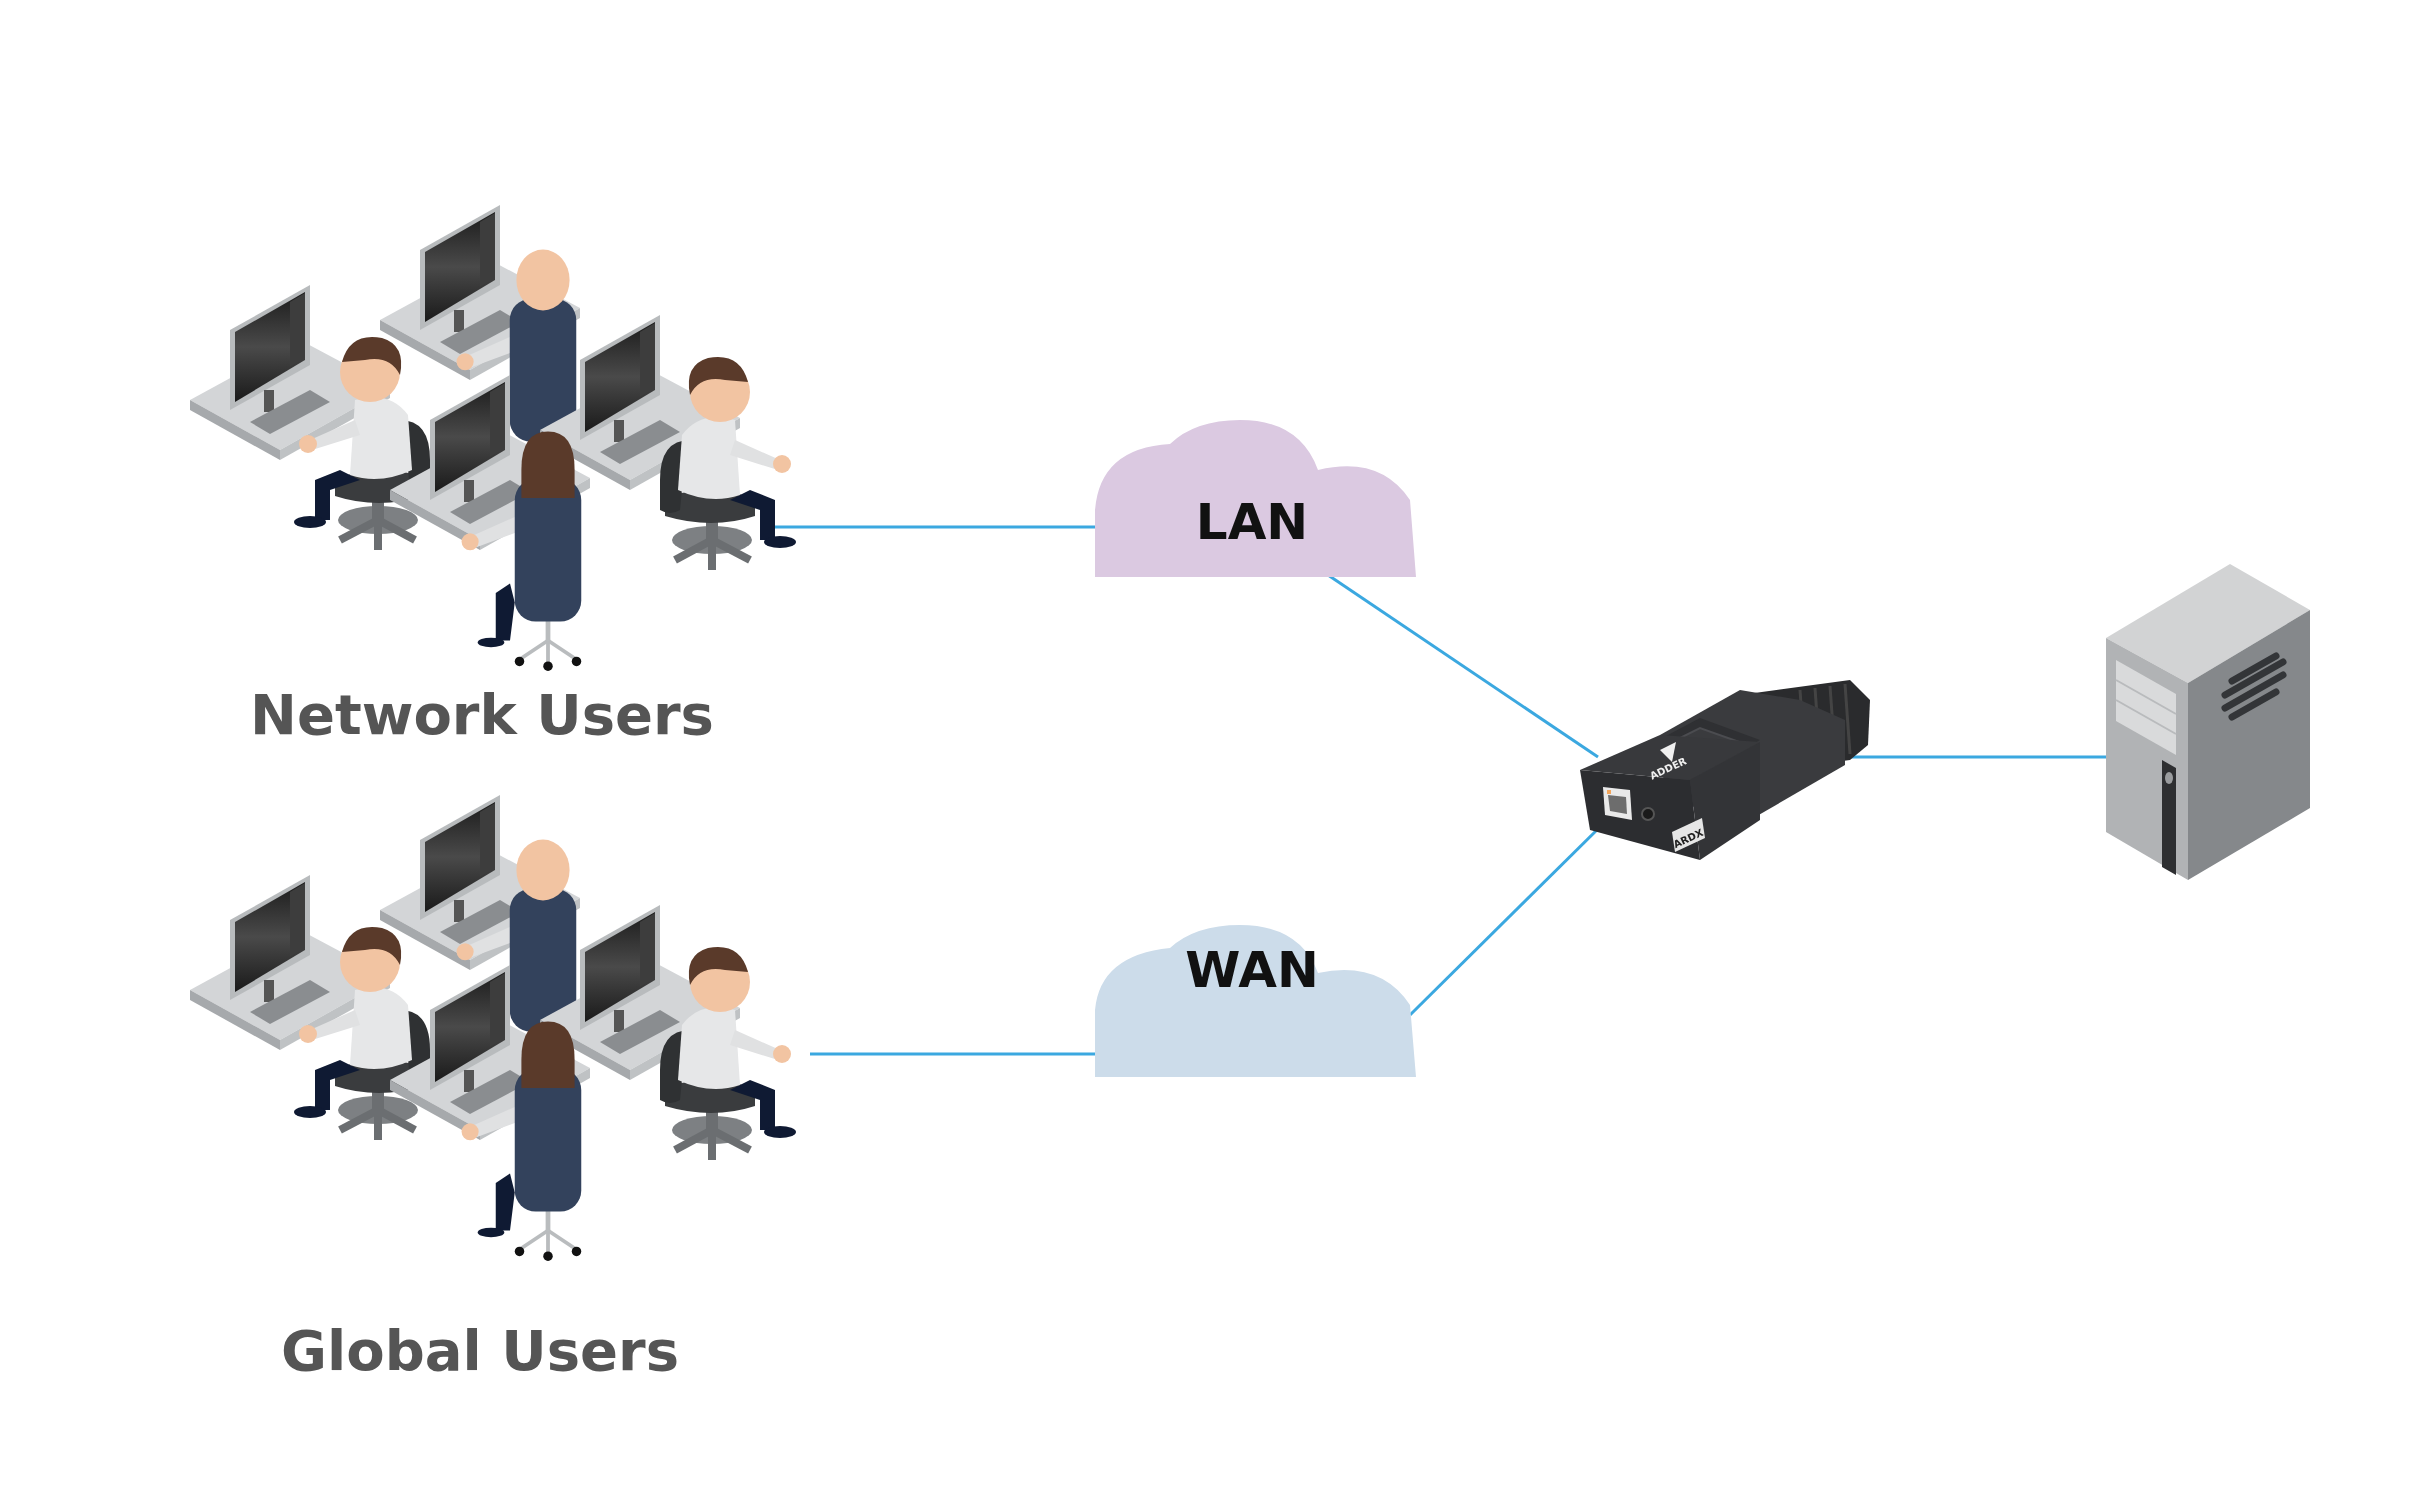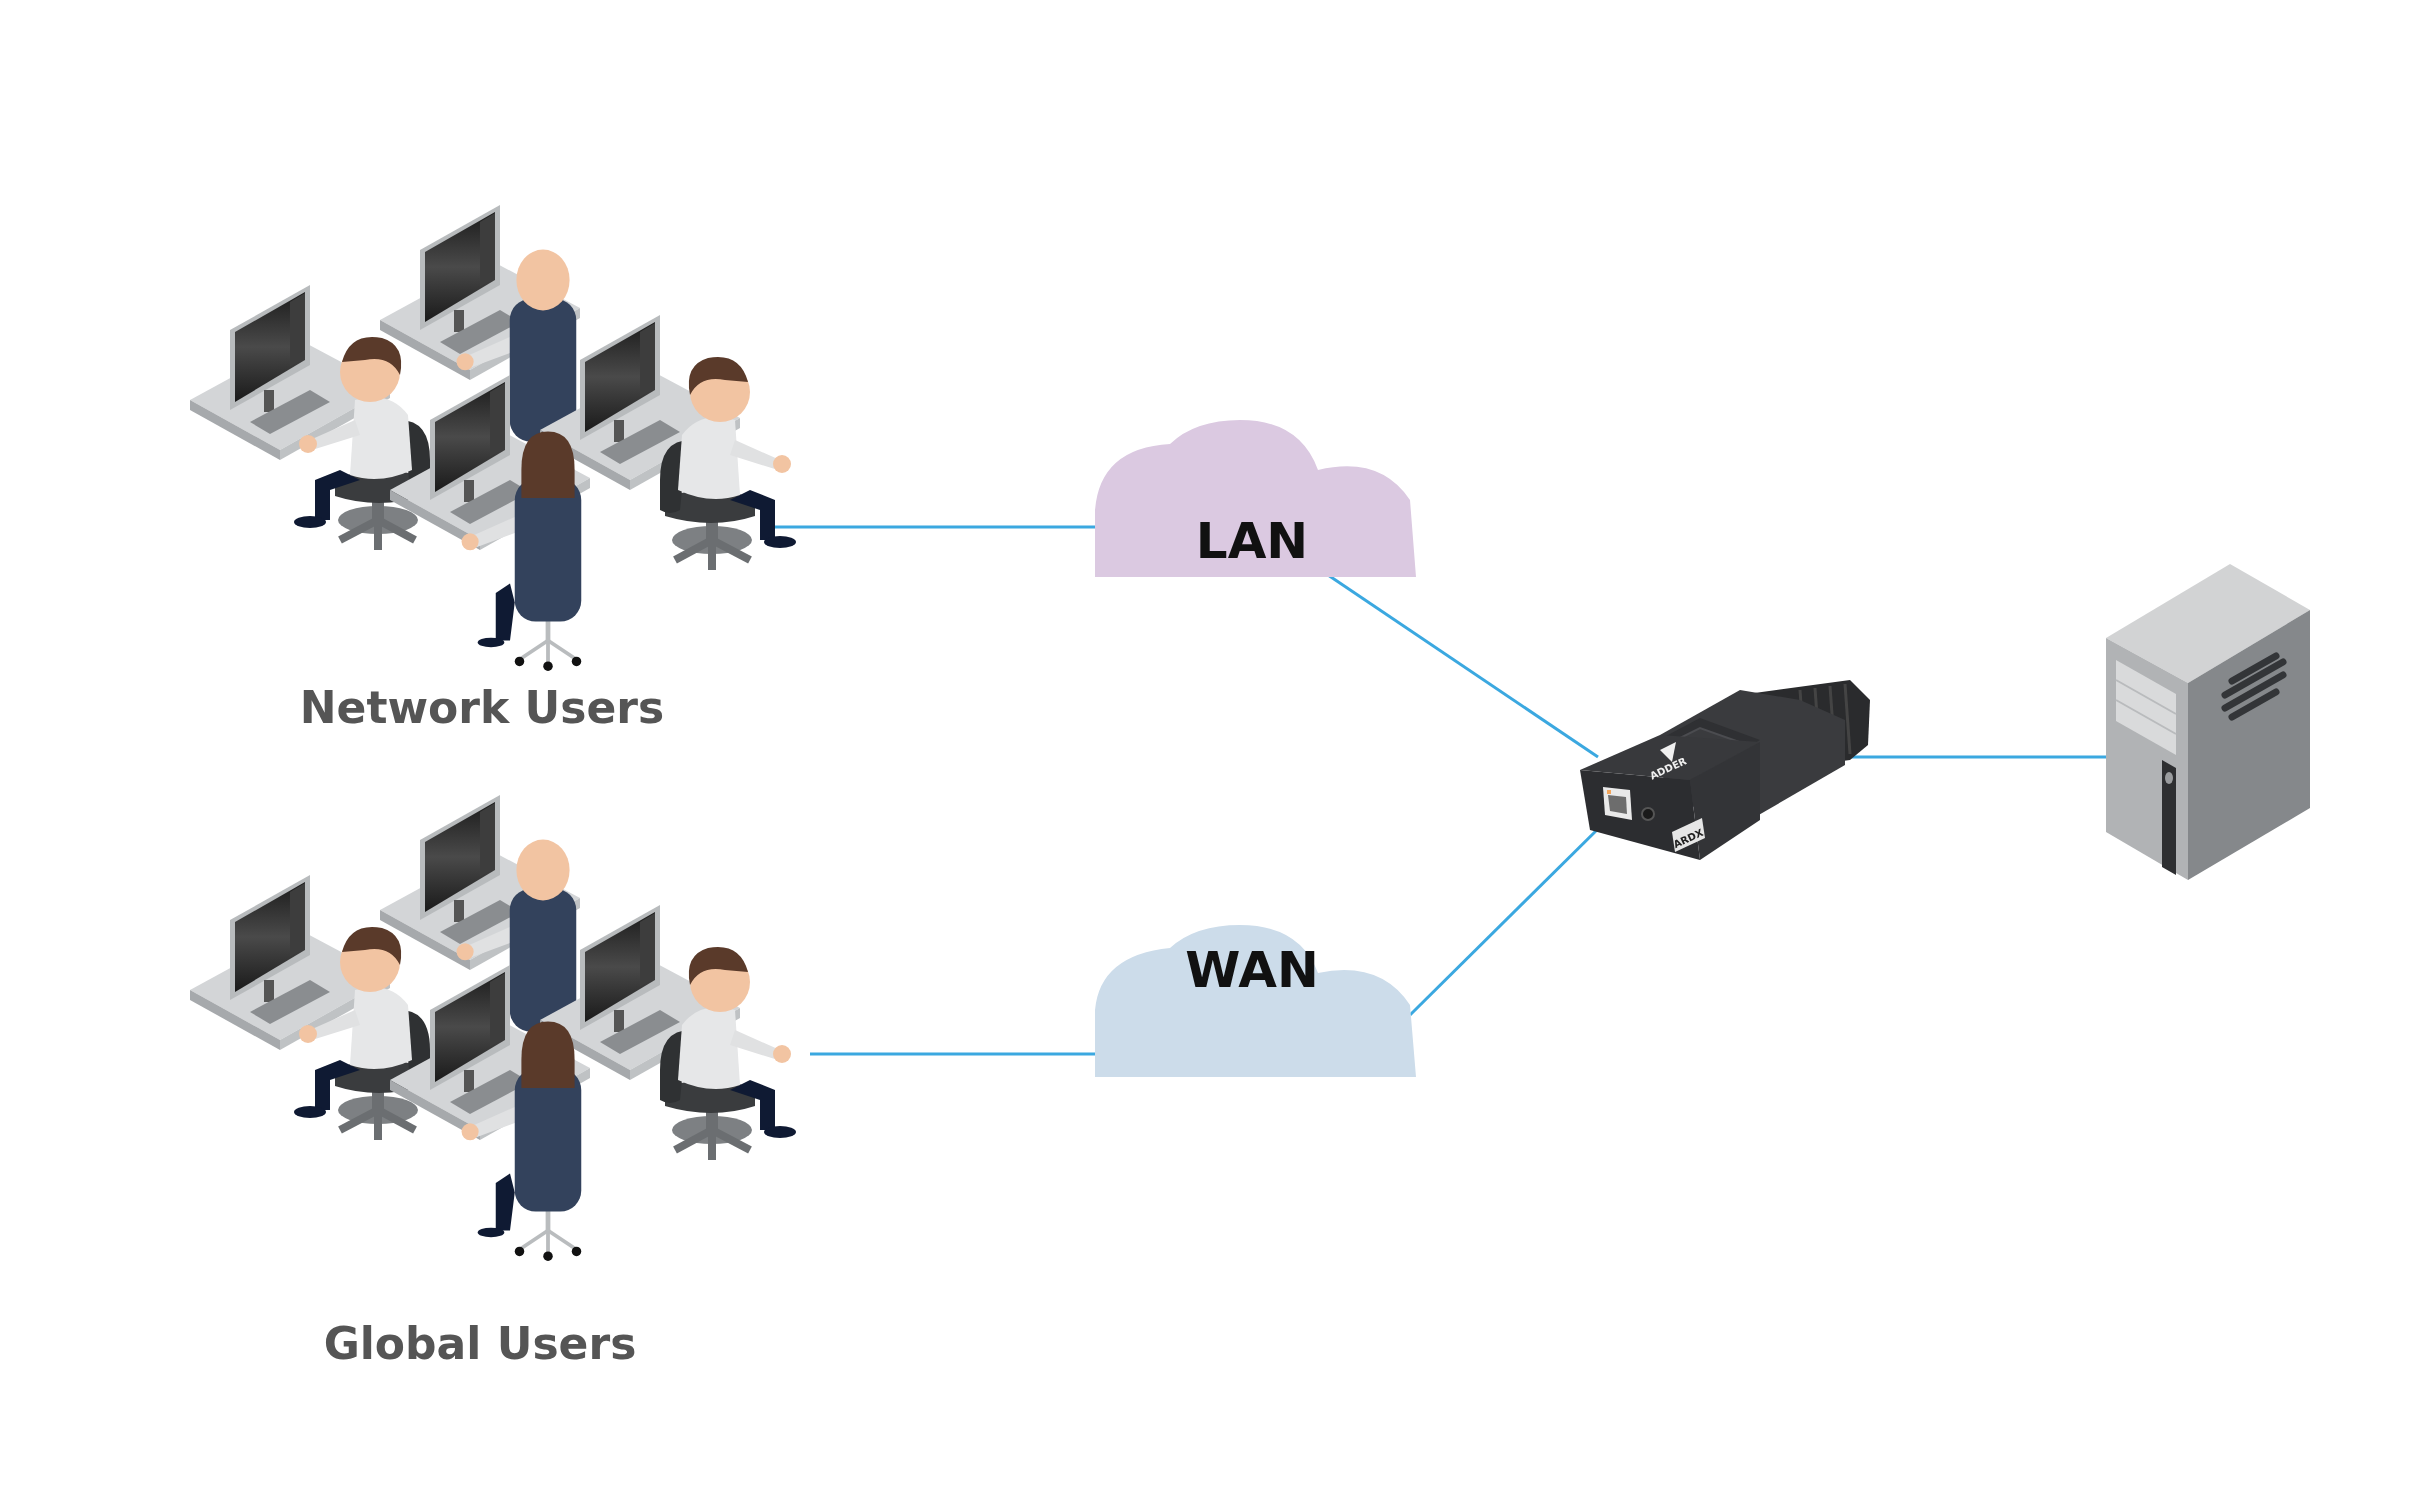--- a/index.html
+++ b/index.html
@@ -1,20 +1,20 @@
 <!DOCTYPE html>
 <html><head>
   <meta charset="utf-8">
   <style>
     html, body { margin: 0; padding: 0; background: #ffffff; }
     body { width: 2434px; height: 1496px; position: relative; overflow: hidden; font-family: "DejaVu Sans", sans-serif; }
     #stage { position: absolute; left: 0; top: 0; width: 2434px; height: 1496px; }
     .label {
       position: absolute; font-family: "DejaVu Sans", sans-serif; font-weight: bold;
-      color: #555555; font-size: 44px; white-space: nowrap; transform: translateX(-50%);
+      color: #555555; font-size: 56px; white-space: nowrap; transform: translateX(-50%);
     }
     .cloud-label {
       position: absolute; font-family: "DejaVu Sans", sans-serif; font-weight: bold;
       color: #111111; font-size: 50px; transform: translate(-50%, -50%); white-space: nowrap;
     }
   </style>
 </head>
 <body>
 
 <svg id="stage" width="2434" height="1496" viewBox="0 0 2434 1496" xmlns="http://www.w3.org/2000/svg">
@@ -198,14 +198,14 @@
       <line x1="2232" y1="681" x2="2276" y2="656"></line>
       <line x1="2225" y1="695" x2="2283" y2="662"></line>
       <line x1="2225" y1="708" x2="2283" y2="675"></line>
       <line x1="2232" y1="717" x2="2276" y2="692"></line>
     </g>
   </g>
 </svg>
 
 <div class="label" style="left:482px; top:682px;">Network Users</div>
 <div class="label" style="left:480px; top:1318px;">Global Users</div>
-<div class="cloud-label" style="left:1252px; top:541px;">LAN</div>
+<div class="cloud-label" style="left:1252px; top:522px;">LAN</div>
 <div class="cloud-label" style="left:1252px; top:970px;">WAN</div>
 
 </body></html>

